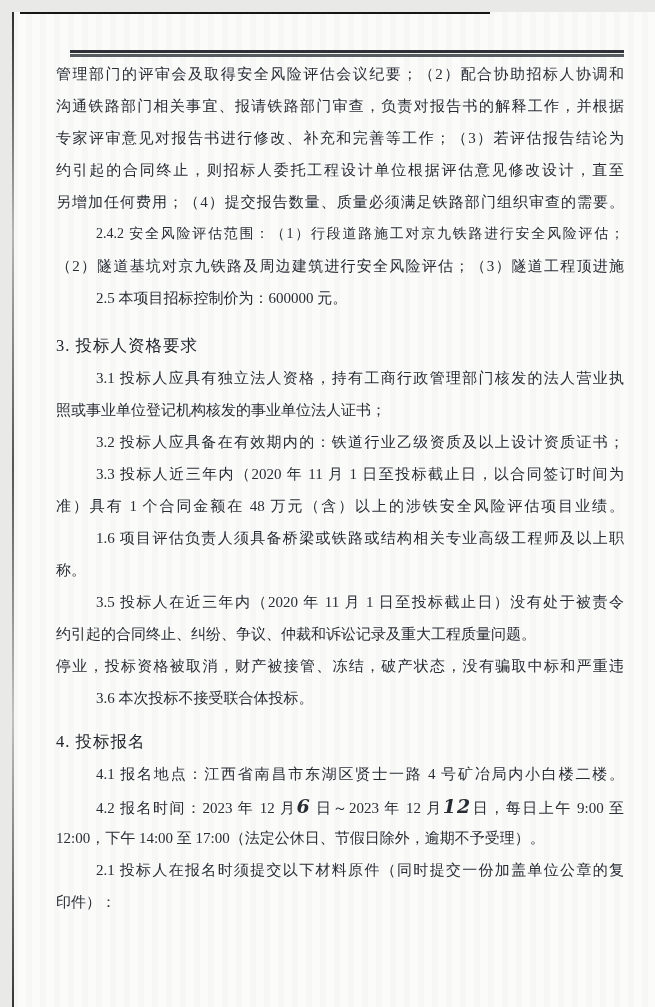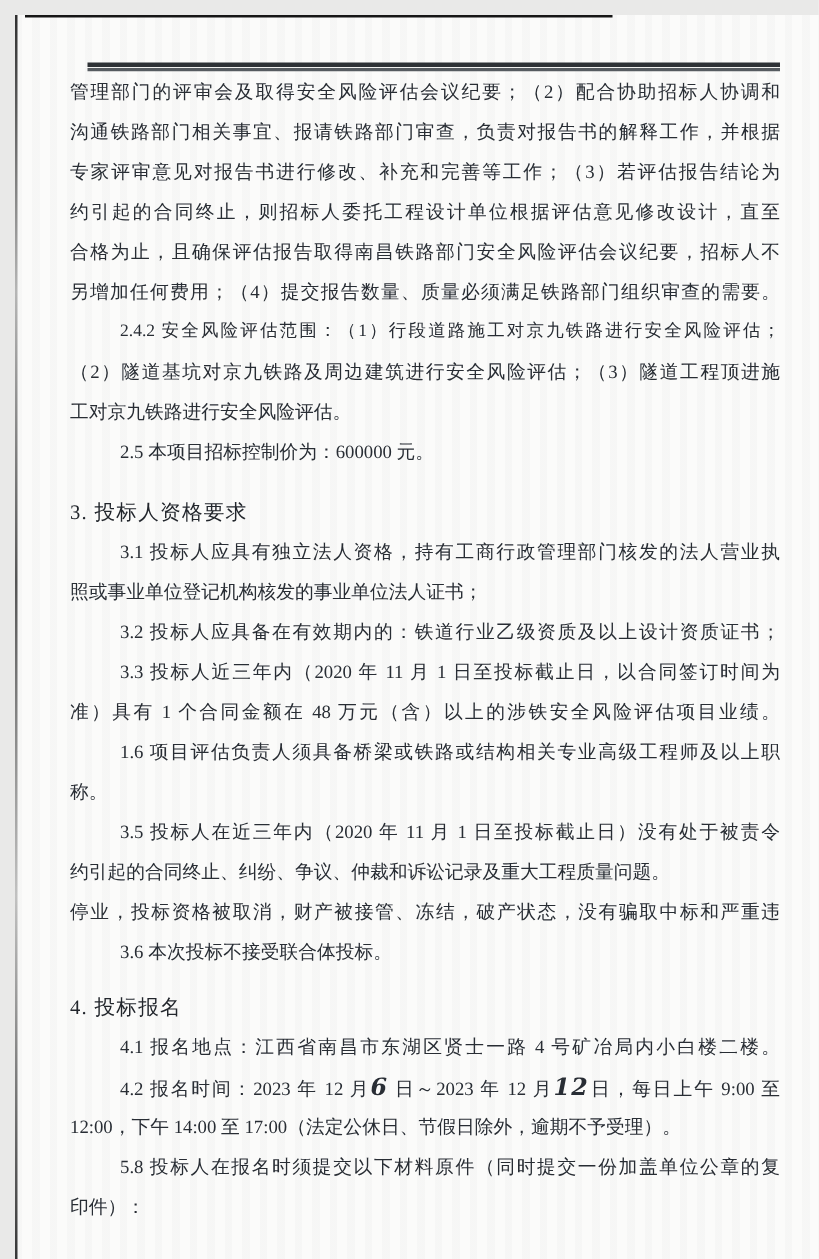--- a/index.html
+++ b/index.html
@@ -70,25 +70,23 @@
 <div class="page">
   <div class="top-artifact"></div>
   <div class="left-artifact"></div>
   <div class="header-rule"></div>
 
   <div class="doc">
     <div class="line full">管理部门的评审会及取得安全风险评估会议纪要；（2）配合协助招标人协调和</div>
     <div class="line full">沟通铁路部门相关事宜、报请铁路部门审查，负责对报告书的解释工作，并根据</div>
     <div class="line full">专家评审意见对报告书进行修改、补充和完善等工作；（3）若评估报告结论为</div>
     <div class="line full">约引起的合同终止，则招标人委托工程设计单位根据评估意见修改设计，直至</div>
-    <div class="line full">合格为止，且确保评估报告取得南昌铁路部门安全风险评估会议纪要，招标人不</div>
     <div class="line full">另增加任何费用；（4）提交报告数量、质量必须满足铁路部门组织审查的需要。</div>
     <div class="line full ind tight">2.4.2 安全风险评估范围：（1）行段道路施工对京九铁路进行安全风险评估；</div>
     <div class="line full">（2）隧道基坑对京九铁路及周边建筑进行安全风险评估；（3）隧道工程顶进施</div>
-    <div class="line end">工对京九铁路进行安全风险评估。</div>
     <div class="line end ind">2.5 本项目招标控制价为：600000 元。</div>
 
     <div class="heading h3m">3. 投标人资格要求</div>
 
     <div class="line full ind">3.1 投标人应具有独立法人资格，持有工商行政管理部门核发的法人营业执</div>
     <div class="line end">照或事业单位登记机构核发的事业单位法人证书；</div>
     <div class="line full ind">3.2 投标人应具备在有效期内的：铁道行业乙级资质及以上设计资质证书；</div>
     <div class="line full ind">3.3 投标人近三年内（2020 年 11 月 1 日至投标截止日，以合同签订时间为</div>
     <div class="line full">准）具有 1 个合同金额在 48 万元（含）以上的涉铁安全风险评估项目业绩。</div>
     <div class="line full ind">1.6 项目评估负责人须具备桥梁或铁路或结构相关专业高级工程师及以上职</div>
@@ -100,16 +98,16 @@
 
     <div class="heading h4m">4. 投标报名</div>
 
     <div class="line full ind">4.1 报名地点：江西省南昌市东湖区贤士一路 4 号矿冶局内小白楼二楼。</div>
 
     <div class="line full ind">
       <span>4.2 报名时间：2023 年 12 月</span><span class="hw">6</span><span> 日～2023 年 12 月</span><span class="hw">12</span><span>日，每日上午 9:00 至</span>
     </div>
 
     <div class="line end">12:00，下午 14:00 至 17:00（法定公休日、节假日除外，逾期不予受理）。</div>
-    <div class="line full ind">5.8 投标人在报名时须提交以下材料原件（同时提交一份加盖单位公章的复</div>
+    <div class="line full ind">2.1 投标人在报名时须提交以下材料原件（同时提交一份加盖单位公章的复</div>
     <div class="line end">印件）：</div>
   </div>
 </div>
 
 </body></html>

